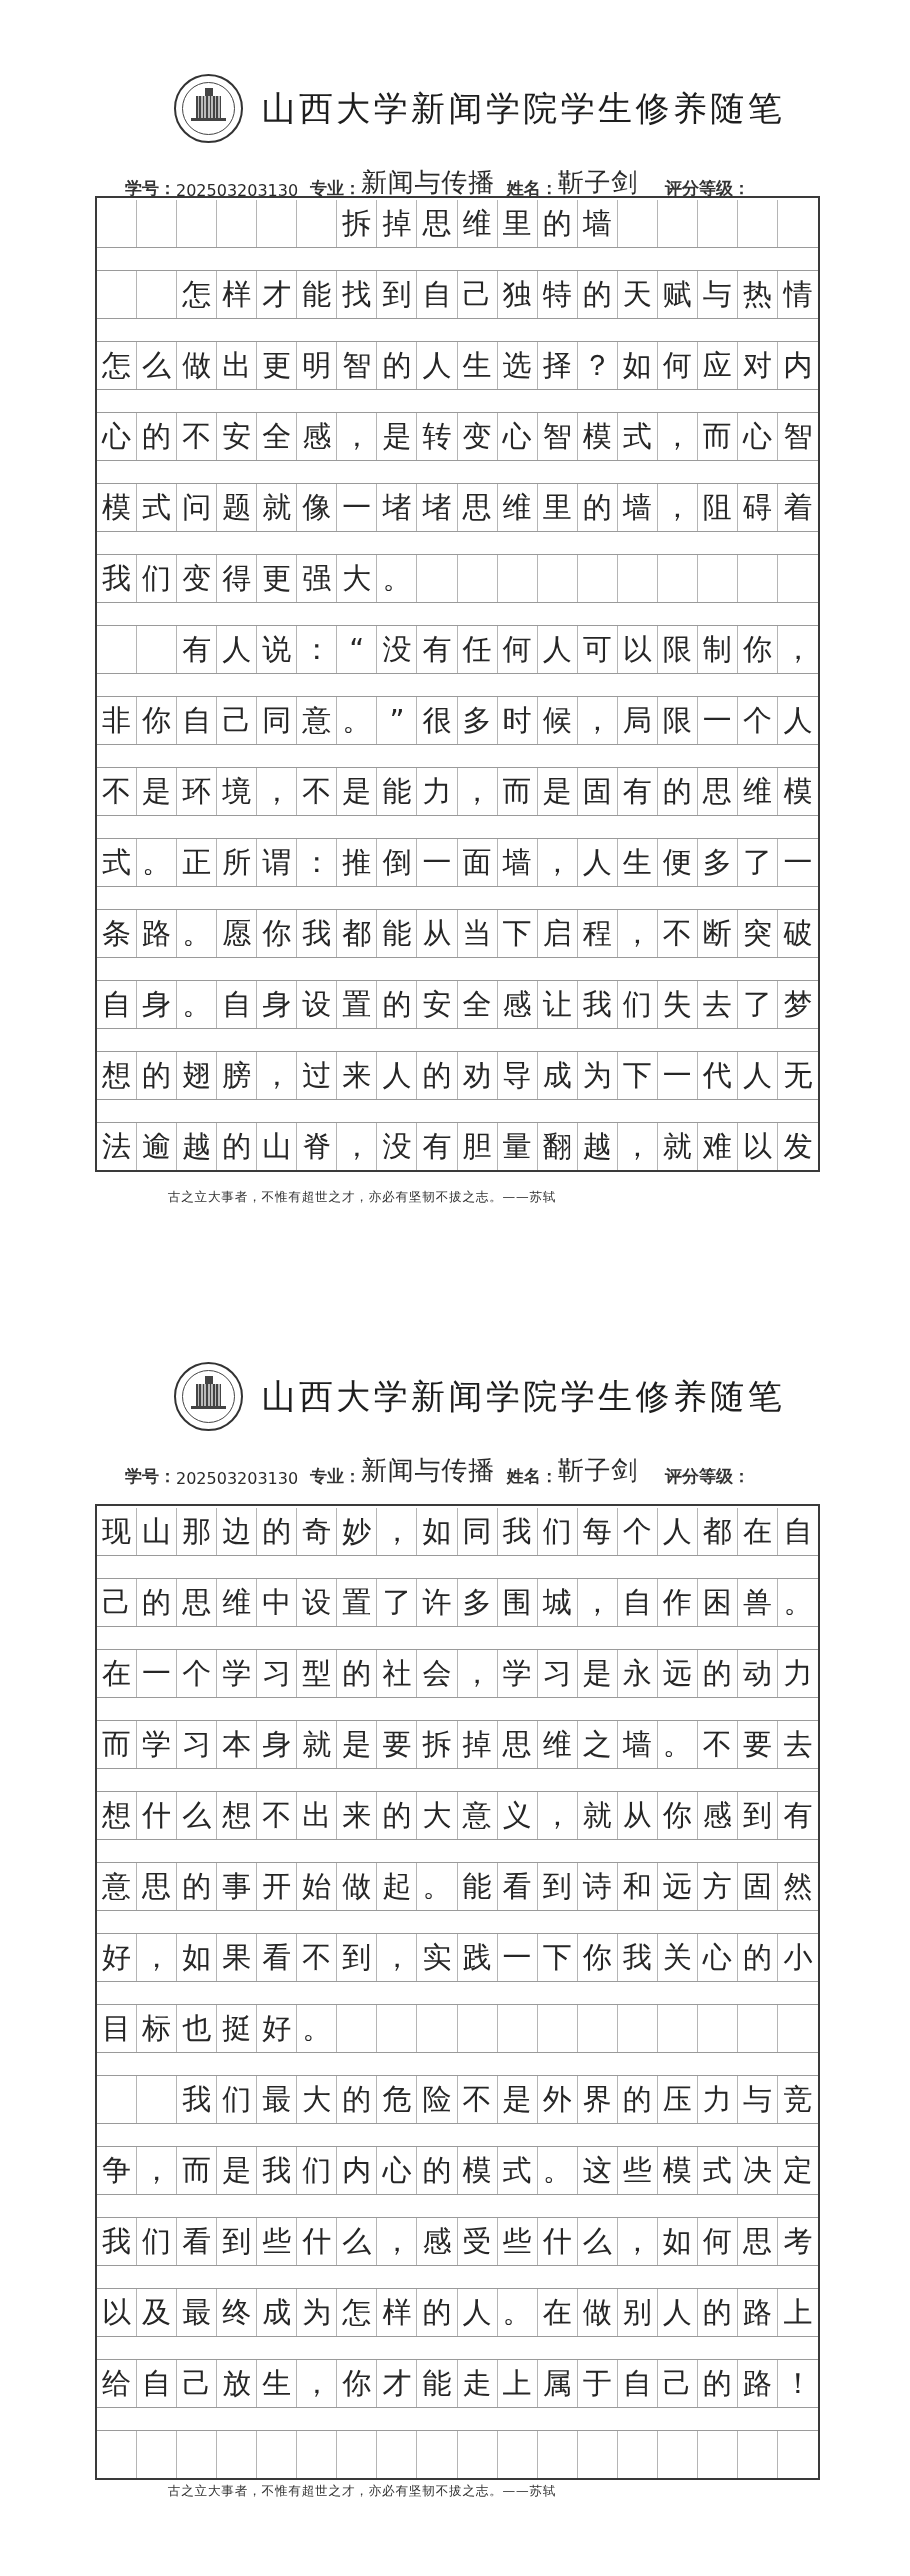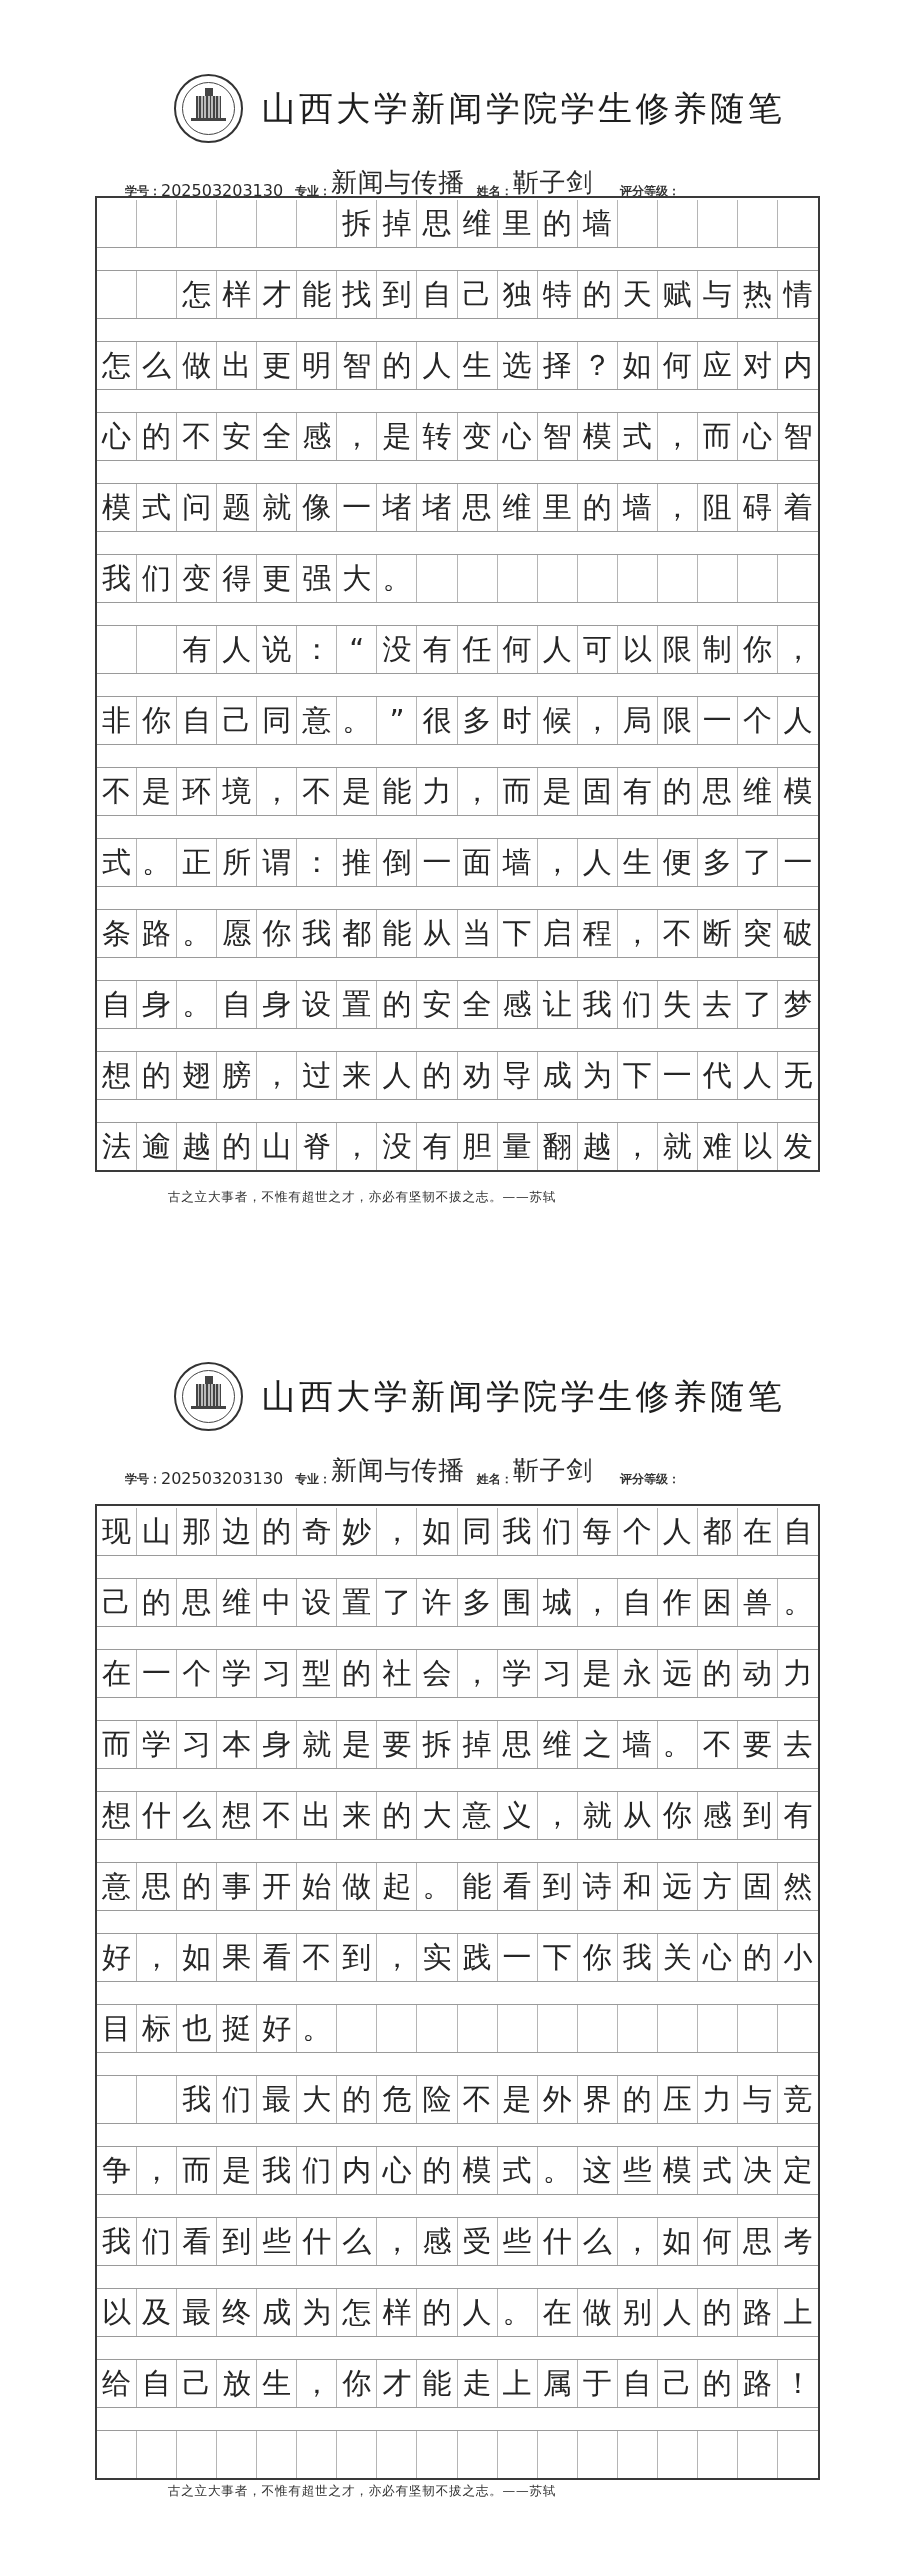--- a/index.html
+++ b/index.html
@@ -12,21 +12,21 @@
   .logo::before { content: ""; position: absolute; left: 5.9px; top: 5.9px; right: 5.9px; bottom: 5.9px;
           border-radius: 50%; border: 1.3px solid #444; }
   .logo .bld { position: absolute; left: 20px; top: 20px; width: 25px; height: 22px;
           background: repeating-linear-gradient(90deg,#444 0 1.7px,#bbb 1.7px 3.4px); }
   .logo .tower { position: absolute; left: 29px; top: 11.8px; width: 8.4px; height: 11.8px; background: #444; }
   .logo .base { position: absolute; left: 15px; top: 42px; width: 35px; height: 3.4px; background: #444; }
   .brand-title { margin-left: 18.5px; font-size: 34px; letter-spacing: 3.4px; color: #1e1e1e;
           font-family: "DejaVu Serif", serif; }
   .meta { position: absolute; left: 125px; width: 700px; font-size: 13.5px; color: #333;
           display: flex; align-items: flex-end; white-space: nowrap; }
-  .meta .lbl { font-weight: bold; font-size: 12px; }
+  .meta .lbl { font-weight: bold; font-size: 17px; }
   .meta .hw { font-family: "DejaVu Sans", sans-serif; font-size: 16px; color: #2a2a2a; margin-right: 11.8px; }
   .meta .hw.big { font-size: 26px; letter-spacing: 0.8px; }
   .meta .grade { margin-left: 15px; font-family: Liberation Serif, serif; }
   .grid { position: absolute; left: 95px; width: 725px; border: 2.1px solid #3a3a3a;
           box-sizing: border-box; background: #fff; }
   .row { position: relative; height: 71px; }
   .row .cells { position: absolute; left: 0; right: 0; bottom: 0; height: 47px;
           border-top: 1px solid #9a9a9a; display: grid; grid-template-columns: repeat(18, 1fr); }
   .row:last-child .cells { bottom: 0; }
   .cell { border-right: 0.8px solid #b5b5b5; display: flex; align-items: center; justify-content: center;

